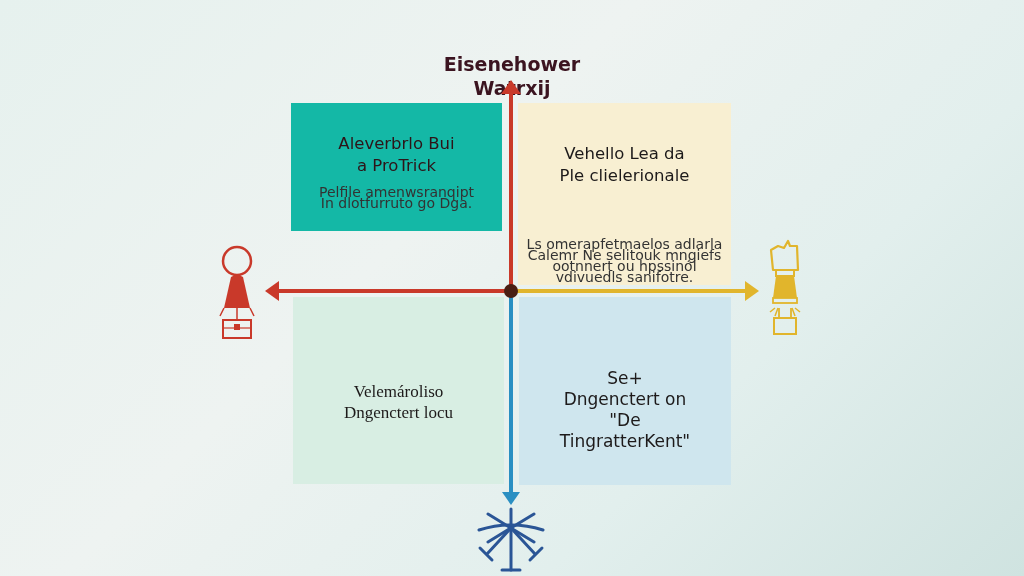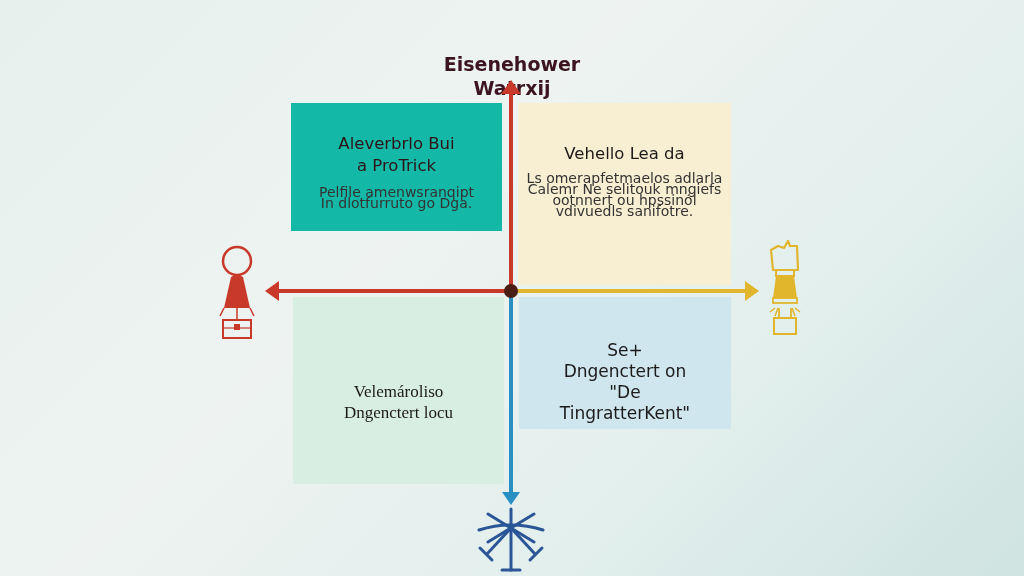--- a/index.html
+++ b/index.html
@@ -12,23 +12,23 @@
       position: absolute; left: 412px; top: 24px; width: 200px;
       text-align: center; color: #3b1420; font-weight: bold;
       font-size: 19px; line-height: 24px; margin-top: 28px;
     }
     .quad {
       position: absolute; box-sizing: border-box;
       display: flex; flex-direction: column; align-items: center; justify-content: center;
       text-align: center; color: #1d1a1a;
     }
     .q-tl { left: 291px; top: 103px; width: 211px; height: 128px; background: #14b8a6; justify-content: flex-start; padding-top: 30px; }
-    .q-tr { left: 518px; top: 103px; width: 213px; height: 182px; background: #f8efd2; justify-content: flex-start; padding-top: 40px; }
+    .q-tr { left: 518px; top: 103px; width: 213px; height: 182px; background: #f8efd2; justify-content: flex-start; padding-top: 40px; gap: 44px; }
     .q-bl { left: 293px; top: 297px; width: 211px; height: 187px; background: #d8eee3; padding-top: 22px; font-family: Liberation Serif, serif; }
-    .q-br { left: 519px; top: 297px; width: 212px; height: 132px; background: #cfe6ee; padding-top: 38px; }
+    .q-br { left: 519px; top: 297px; width: 212px; height: 188px; background: #cfe6ee; padding-top: 38px; }
     .q-head { font-size: 16.5px; line-height: 22px; }
     .q-tl .q-head { color: #2e1418; }
     .q-sub { font-size: 14px; line-height: 11px; margin-top: 10px; color: #333; }
     .q-tr .q-sub { margin-top: 8px; }
     .q-big { font-size: 17px; line-height: 21px; }
 
     .axis { position: absolute; }
     .axis-up { left: 509px; top: 92px; width: 4px; height: 198px; background: #c9392a; }
     .axis-down { left: 509px; top: 290px; width: 4px; height: 204px; background: #2a8fc2; }
     .axis-left { left: 278px; top: 289px; width: 233px; height: 4px; background: #c9392a; }
@@ -60,20 +60,21 @@
   </div>
   <div class="q-sub">
     <div>Pelfile amenwsranqipt</div>
     <div>In dlotfurruto go Dga.</div>
   </div>
 </div>
 
 <div class="quad q-tr">
   <div class="q-head">
     <div>Vehello Lea da</div>
+    <div>Ple clielerionale</div>
   </div>
   <div class="q-sub">
     <div>Ls omerapfetmaelos adlarla</div>
     <div>Calemr Ne selitouk mngiefs</div>
     <div>ootnnert ou hpssinól</div>
     <div>vdivuedls sanifotre.</div>
   </div>
 </div>
 
 <div class="quad q-bl">

